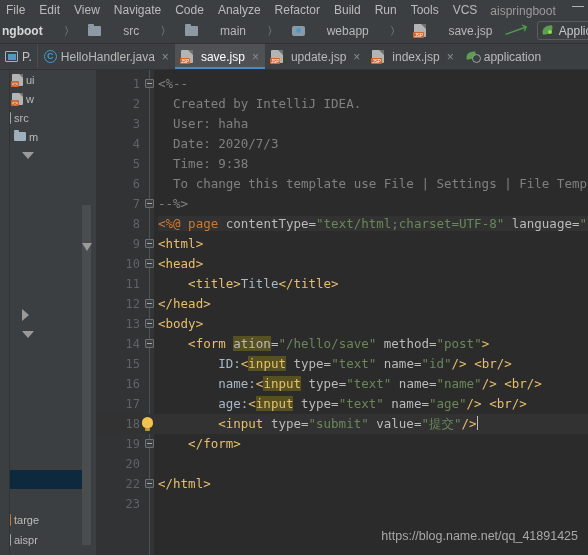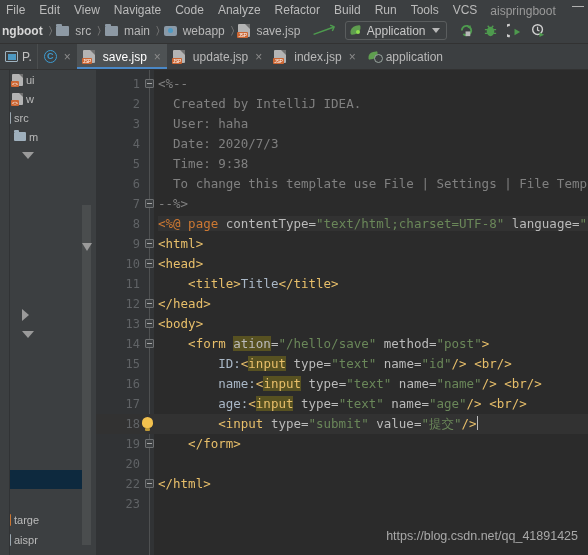--- a/index.html
+++ b/index.html
@@ -33,21 +33,21 @@
   }
 
   
   .toolbar {
     position: absolute; top: 18px; left: 0; width: 588px; height: 26px;
     background: #3c3f41;
     display: flex; align-items: center;
     font-size: 12px; color: #b8b8b8;
     border-bottom: 1px solid #323232;
   }
-  .crumb { display: flex; align-items: center; white-space: nowrap; }
+  .crumb { display: flex; align-items: center; white-space: nowrap; gap: 16px; }
   .crumb-text { padding: 0 2px; }
   .crumb-text.root { color: #d7d7d7; font-weight: bold; padding-left: 2px; }
   .sep { color: #777; padding: 0 4px; font-size: 11px; }
 
   .ico { display: inline-block; position: relative; }
   .ico-folder {
     width: 13px; height: 10px; background: #a9b7c6; border-radius: 1px;
     margin-right: 4px; opacity: .75;
   }
   .ico-folder::before {
@@ -359,20 +359,21 @@
   </div>
 
   <div class="tabrow">
     <div class="proj-tab">
       <span class="proj-ico"></span>
       <span>P.</span>
     </div>
 
     <div class="etab">
       <span class="ico-class">C</span>
+      <span>HelloHandler.java</span>
       <span class="close">×</span>
     </div>
 
     <div class="etab active">
       <span class="ico ico-jsp"></span>
       <span>save.jsp</span>
       <span class="close">×</span>
     </div>
 
     <div class="etab">
@@ -459,16 +460,16 @@
         <div class="line"><span class="lnum">14</span><span class="fold"></span><span class="code"><span class="c-tag">    &lt;form </span><span class="c-attr hl-tok">ation</span><span class="c-attr">=</span><span class="c-str">"/hello/save"</span><span class="c-attr"> method=</span><span class="c-str">"post"</span><span class="c-tag">&gt;</span></span></div>
         <div class="line"><span class="lnum">15</span><span class="code"><span class="c-txt">        ID:</span><span class="c-tag">&lt;</span><span class="c-tag hl-tok">input</span><span class="c-attr"> type=</span><span class="c-str">"text"</span><span class="c-attr"> name=</span><span class="c-str">"id"</span><span class="c-tag">/&gt; </span><span class="c-tag">&lt;br/&gt;</span></span></div>
         <div class="line"><span class="lnum">16</span><span class="code"><span class="c-txt">        name:</span><span class="c-tag">&lt;</span><span class="c-tag hl-tok">input</span><span class="c-attr"> type=</span><span class="c-str">"text"</span><span class="c-attr"> name=</span><span class="c-str">"name"</span><span class="c-tag">/&gt; </span><span class="c-tag">&lt;br/&gt;</span></span></div>
         <div class="line"><span class="lnum">17</span><span class="code"><span class="c-txt">        age:</span><span class="c-tag">&lt;</span><span class="c-tag hl-tok">input</span><span class="c-attr"> type=</span><span class="c-str">"text"</span><span class="c-attr"> name=</span><span class="c-str">"age"</span><span class="c-tag">/&gt; </span><span class="c-tag">&lt;br/&gt;</span></span></div>
         <div class="line hl-row"><span class="lnum">18</span><span class="bulb"></span><span class="code"><span class="c-tag">        &lt;input</span><span class="c-attr"> type=</span><span class="c-str">"submit"</span><span class="c-attr"> value=</span><span class="c-str">"提交"</span><span class="c-tag">/&gt;</span><span class="caret"></span></span></div>
         <div class="line"><span class="lnum">19</span><span class="fold end"></span><span class="code"><span class="c-tag">    &lt;/form&gt;</span></span></div>
         <div class="line"><span class="lnum">20</span><span class="code"><span class="c-txt"></span></span></div>
         <div class="line"><span class="lnum">22</span><span class="fold end"></span><span class="code"><span class="c-tag">&lt;/html&gt;</span></span></div>
         <div class="line"><span class="lnum">23</span><span class="code"><span class="c-txt"></span></span></div>
       </div>
-    <div class="watermark">https://blog.csdn.net/qq_41891425</div>
+    <div class="watermark">https://blog.name.net/qq_41891425</div>
   </div>
 
 </div>
 
 </body></html>

